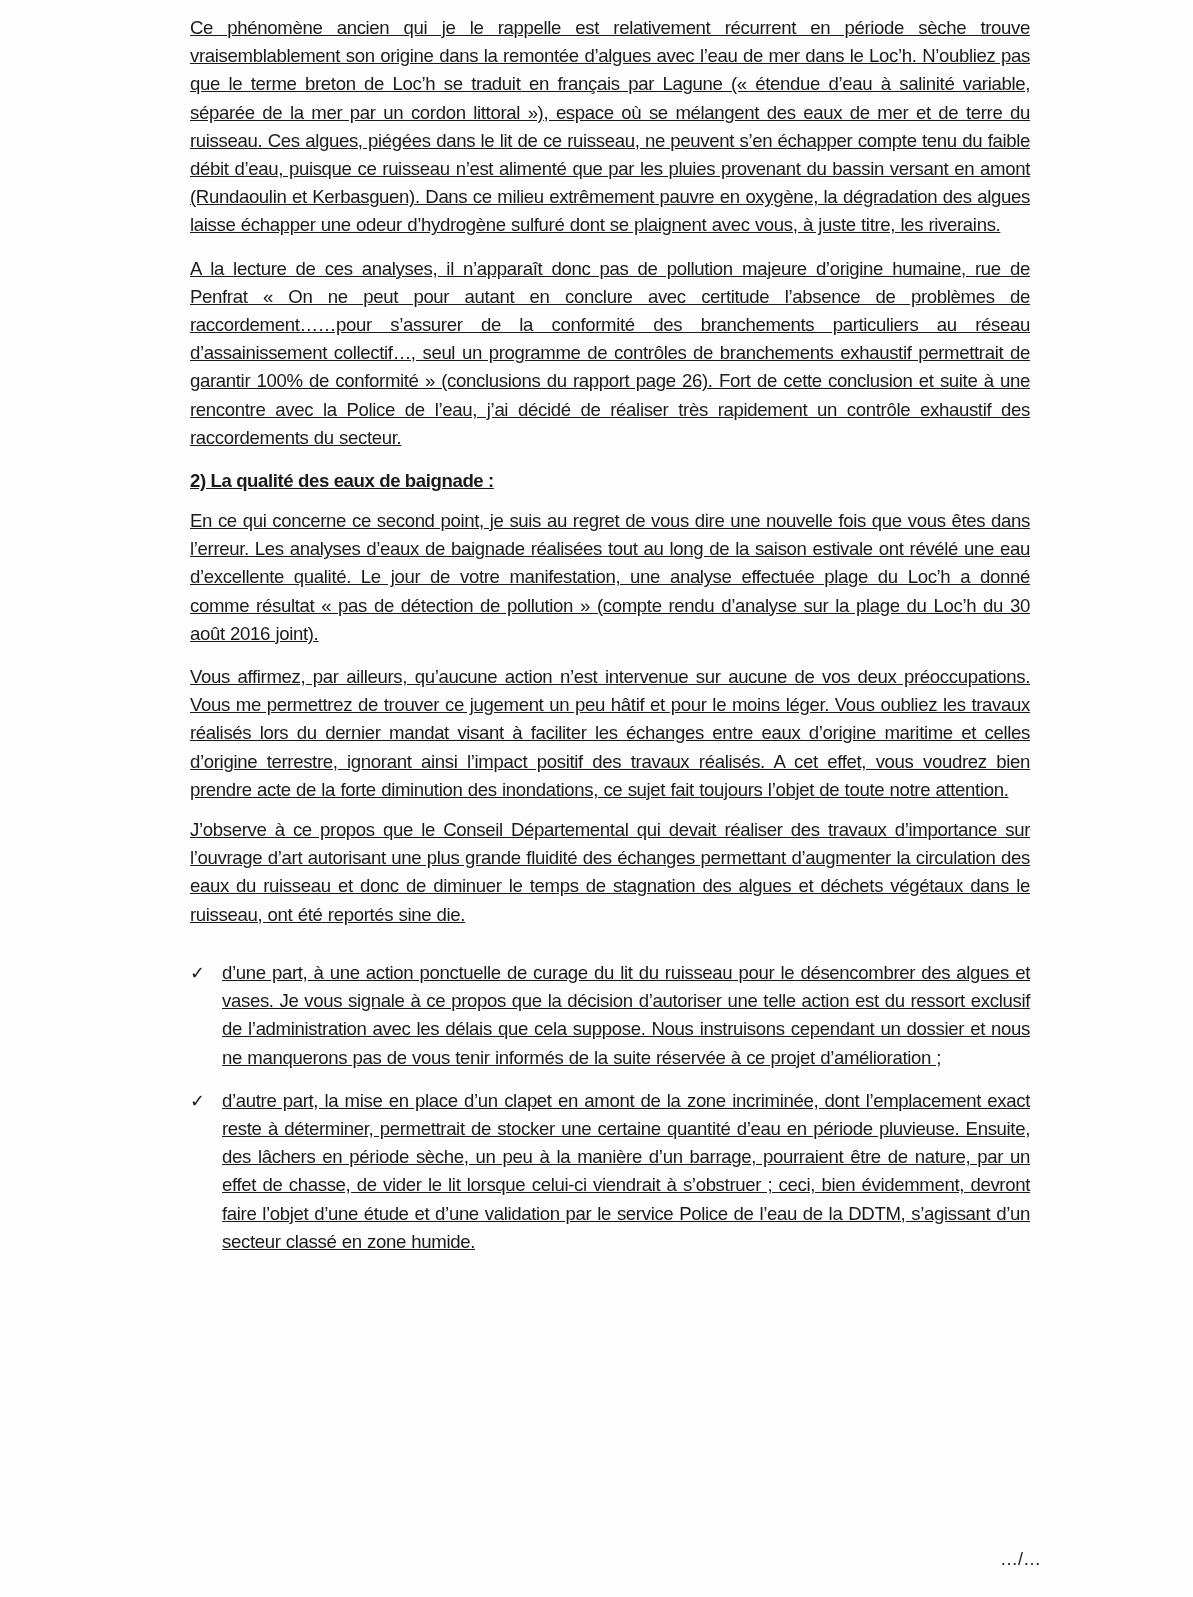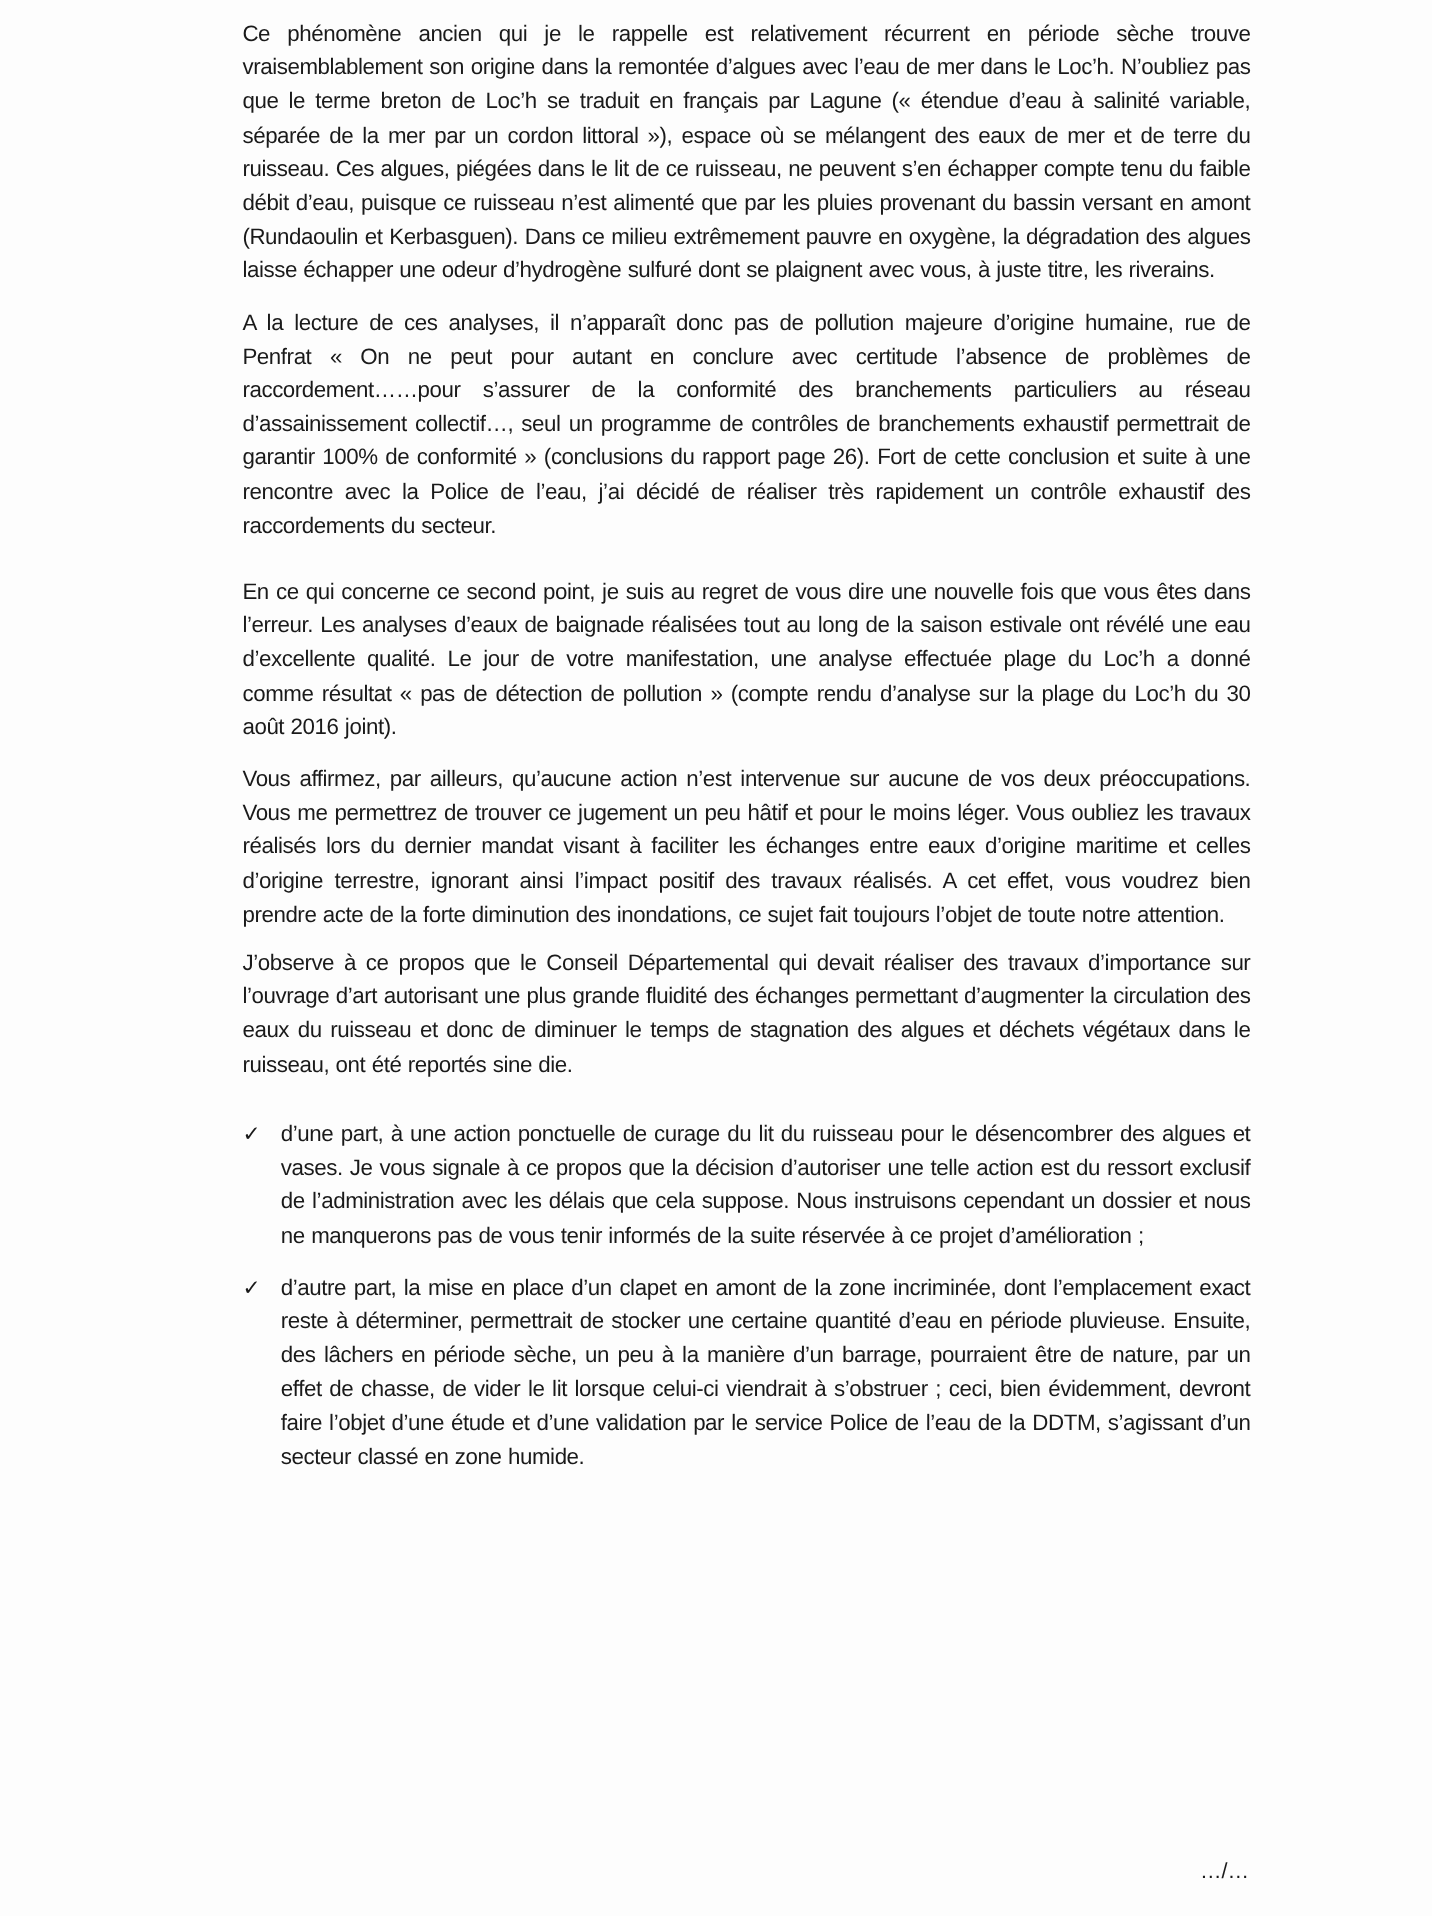--- a/index.html
+++ b/index.html
@@ -4,22 +4,23 @@
 <style>
   html, body { margin: 0; padding: 0; }
   body {
     width: 1193px; height: 1597px; overflow: hidden;
     background: #fdfdfd;
     color: #1a1a1a;
     font-family: "Liberation Sans", sans-serif;
   }
   .page {
     position: absolute;
-    left: 202px; top: 14px;
+    left: 190px; top: 14px;
     width: 840px;
+    text-decoration: underline;
   }
   .p {
     font-size: 18.6px;
     line-height: 28.2px;
     text-align: justify;
     margin: 0;
     letter-spacing: -0.35px;
     word-spacing: 0.5px;
   }
   .gap-l { height: 15px; }
@@ -39,20 +40,21 @@
   }
 </style>
 </head>
 <body>
 
 <div class="page">
   <p class="p">Ce phénomène ancien qui je le rappelle est relativement récurrent en période sèche trouve vraisemblablement son origine dans la remontée d’algues avec l’eau de mer dans le Loc’h. N’oubliez pas que le terme breton de Loc’h se traduit en français par Lagune (« étendue d’eau à salinité variable, séparée de la mer par un cordon littoral »), espace où se mélangent des eaux de mer et de terre du ruisseau. Ces algues, piégées dans le lit de ce ruisseau, ne peuvent s’en échapper compte tenu du faible débit d’eau, puisque ce ruisseau n’est alimenté que par les pluies provenant du bassin versant en amont (Rundaoulin et Kerbasguen). Dans ce milieu extrêmement pauvre en oxygène, la dégradation des algues laisse échapper une odeur d’hydrogène sulfuré dont se plaignent avec vous, à juste titre, les riverains.</p>
   <div class="gap-l"></div>
   <p class="p">A la lecture de ces analyses, il n’apparaît donc pas de pollution majeure d’origine humaine, rue de Penfrat « On ne peut pour autant en conclure avec certitude l’absence de problèmes de raccordement……pour s’assurer de la conformité des branchements particuliers au réseau d’assainissement collectif…, seul un programme de contrôles de branchements exhaustif permettrait de garantir 100% de conformité » (conclusions du rapport page 26). Fort de cette conclusion et suite à une rencontre avec la Police de l’eau, j’ai décidé de réaliser très rapidement un contrôle exhaustif des raccordements du secteur.</p>
   <div class="gap-l"></div>
+  <p class="heading">2)  La qualité des eaux de baignade :</p>
   <div class="gap-m"></div>
   <p class="p">En ce qui concerne ce second point, je suis au regret de vous dire une nouvelle fois que vous êtes dans l’erreur. Les analyses d’eaux de baignade réalisées tout au long de la saison estivale ont révélé une eau d’excellente qualité. Le jour de votre manifestation, une analyse effectuée plage du Loc’h a donné comme résultat « pas de détection de pollution » (compte rendu d’analyse sur la plage du Loc’h du 30 août 2016 joint).</p>
   <div class="gap-l"></div>
   <p class="p">Vous affirmez, par ailleurs, qu’aucune action n’est intervenue sur aucune de vos deux préoccupations. Vous me permettrez de trouver ce jugement un peu hâtif et pour le moins léger. Vous oubliez les travaux réalisés lors du dernier mandat visant à faciliter les échanges entre eaux d’origine maritime et celles d’origine terrestre, ignorant ainsi l’impact positif des travaux réalisés. A cet effet, vous voudrez bien prendre acte de la forte diminution des inondations, ce sujet fait toujours l’objet de toute notre attention.</p>
   <div class="gap-m"></div>
   <p class="p">J’observe à ce propos que le Conseil Départemental qui devait réaliser des travaux d’importance sur l’ouvrage d’art autorisant une plus grande fluidité des échanges permettant d’augmenter la circulation des eaux du ruisseau et donc de diminuer le temps de stagnation des algues et déchets végétaux dans le ruisseau, ont été reportés sine die.</p>
   <div class="gap-l"></div>
   <div class="gap-l"></div>
   <div class="check-item">
     <span class="check-icon">✓</span>

